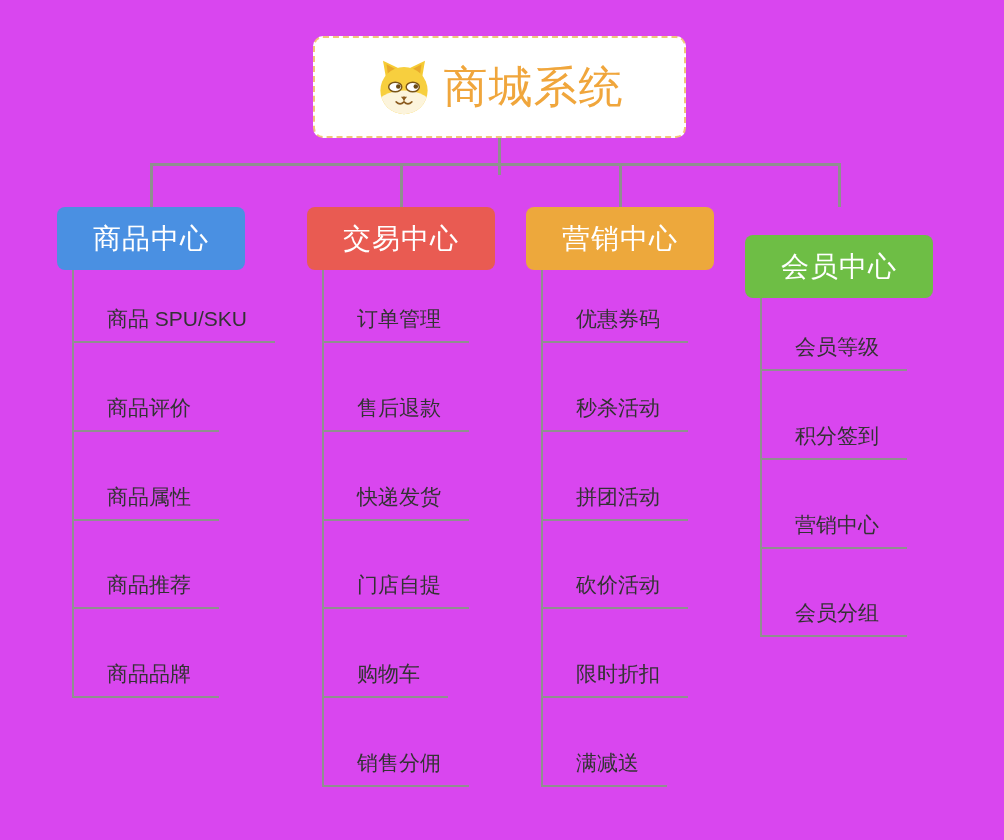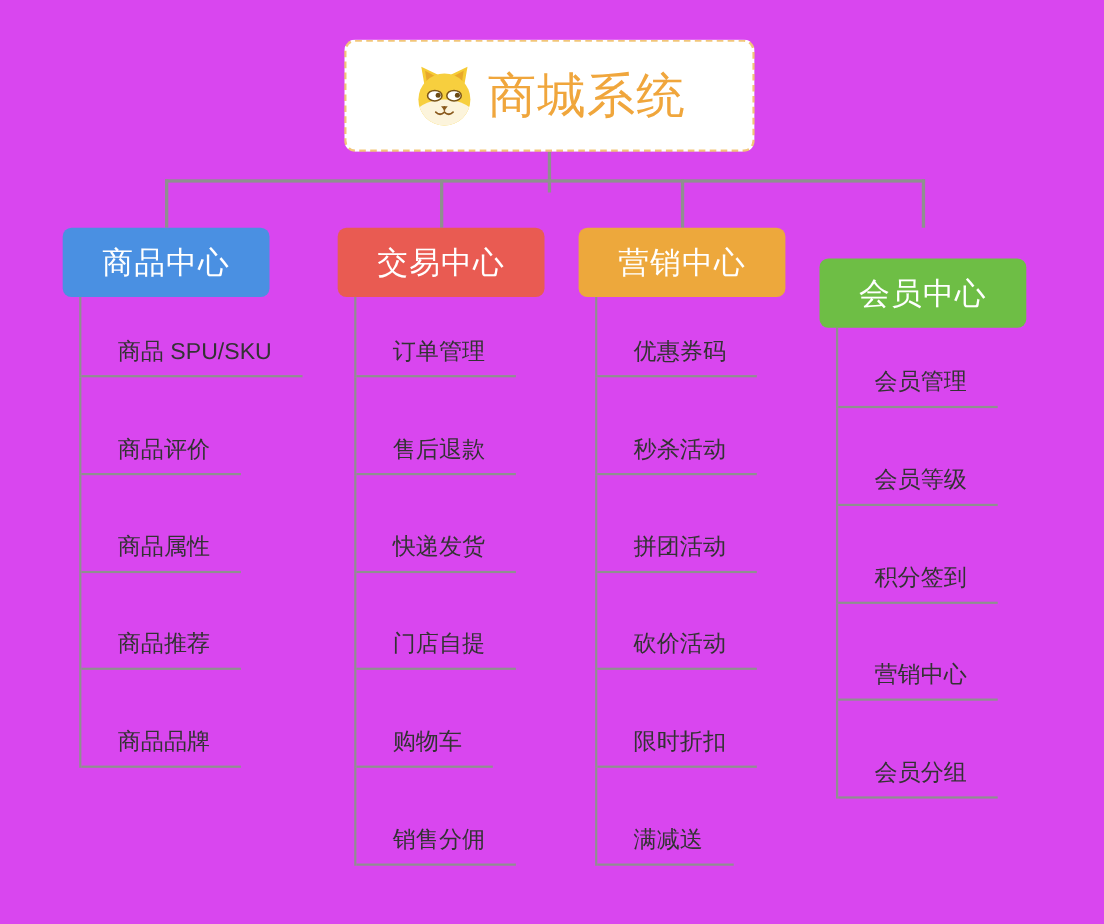--- a/index.html
+++ b/index.html
@@ -179,23 +179,20 @@
       <li class="child">
           <span class="child-label">满减送</span>
         </li>
     </ul>
   </div>
 
   <div class="column" style="left:745px;margin-top:28px;">
     <div class="branch-node" style="background-color: rgb(110, 190, 69);">会员中心</div>
     <ul class="children">
       <li class="child">
-          <span class="child-label">会员管理</span>
-        </li>
-      <li class="child">
           <span class="child-label">会员等级</span>
         </li>
       <li class="child">
           <span class="child-label">积分签到</span>
         </li>
       <li class="child">
           <span class="child-label">营销中心</span>
         </li>
       <li class="child">
           <span class="child-label">会员分组</span>

